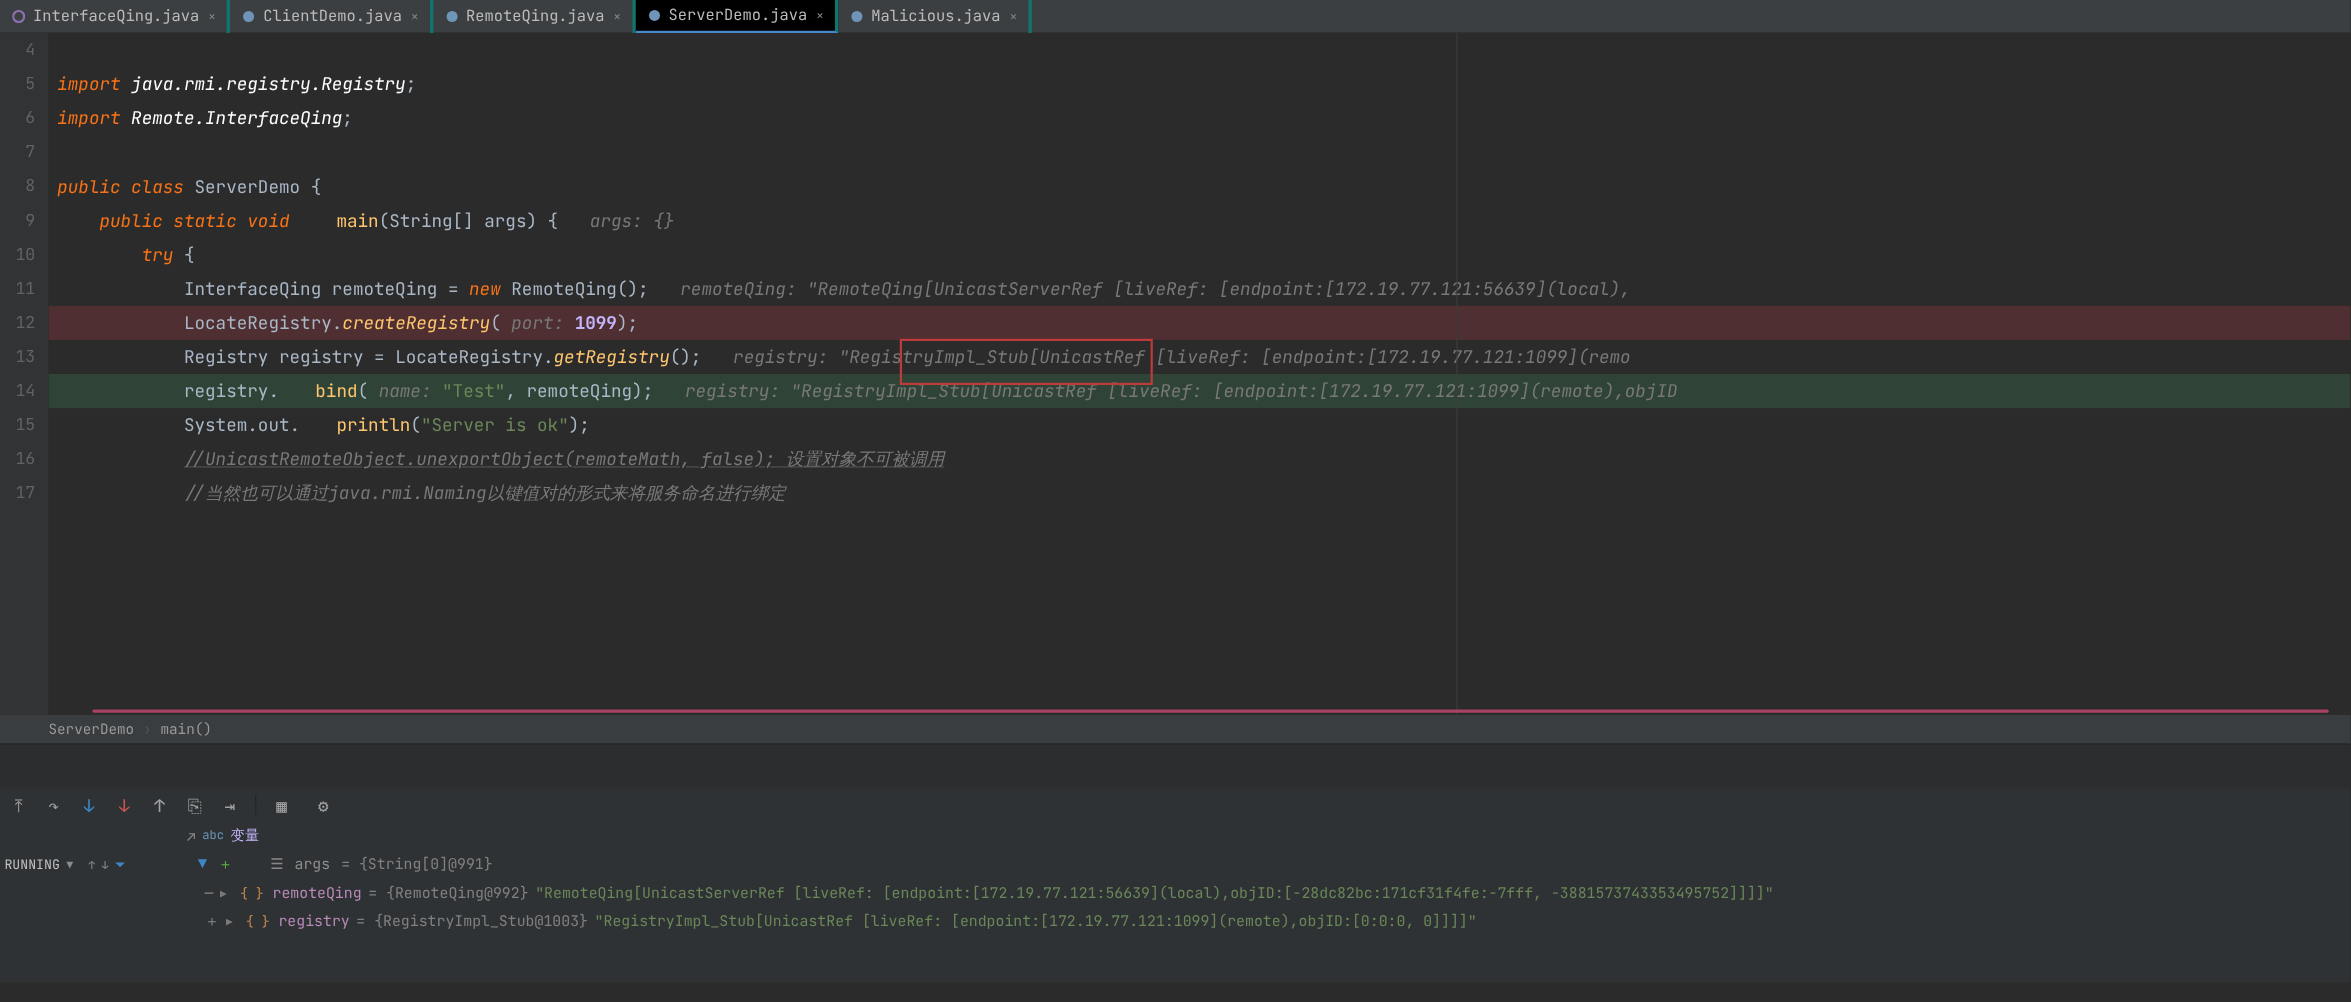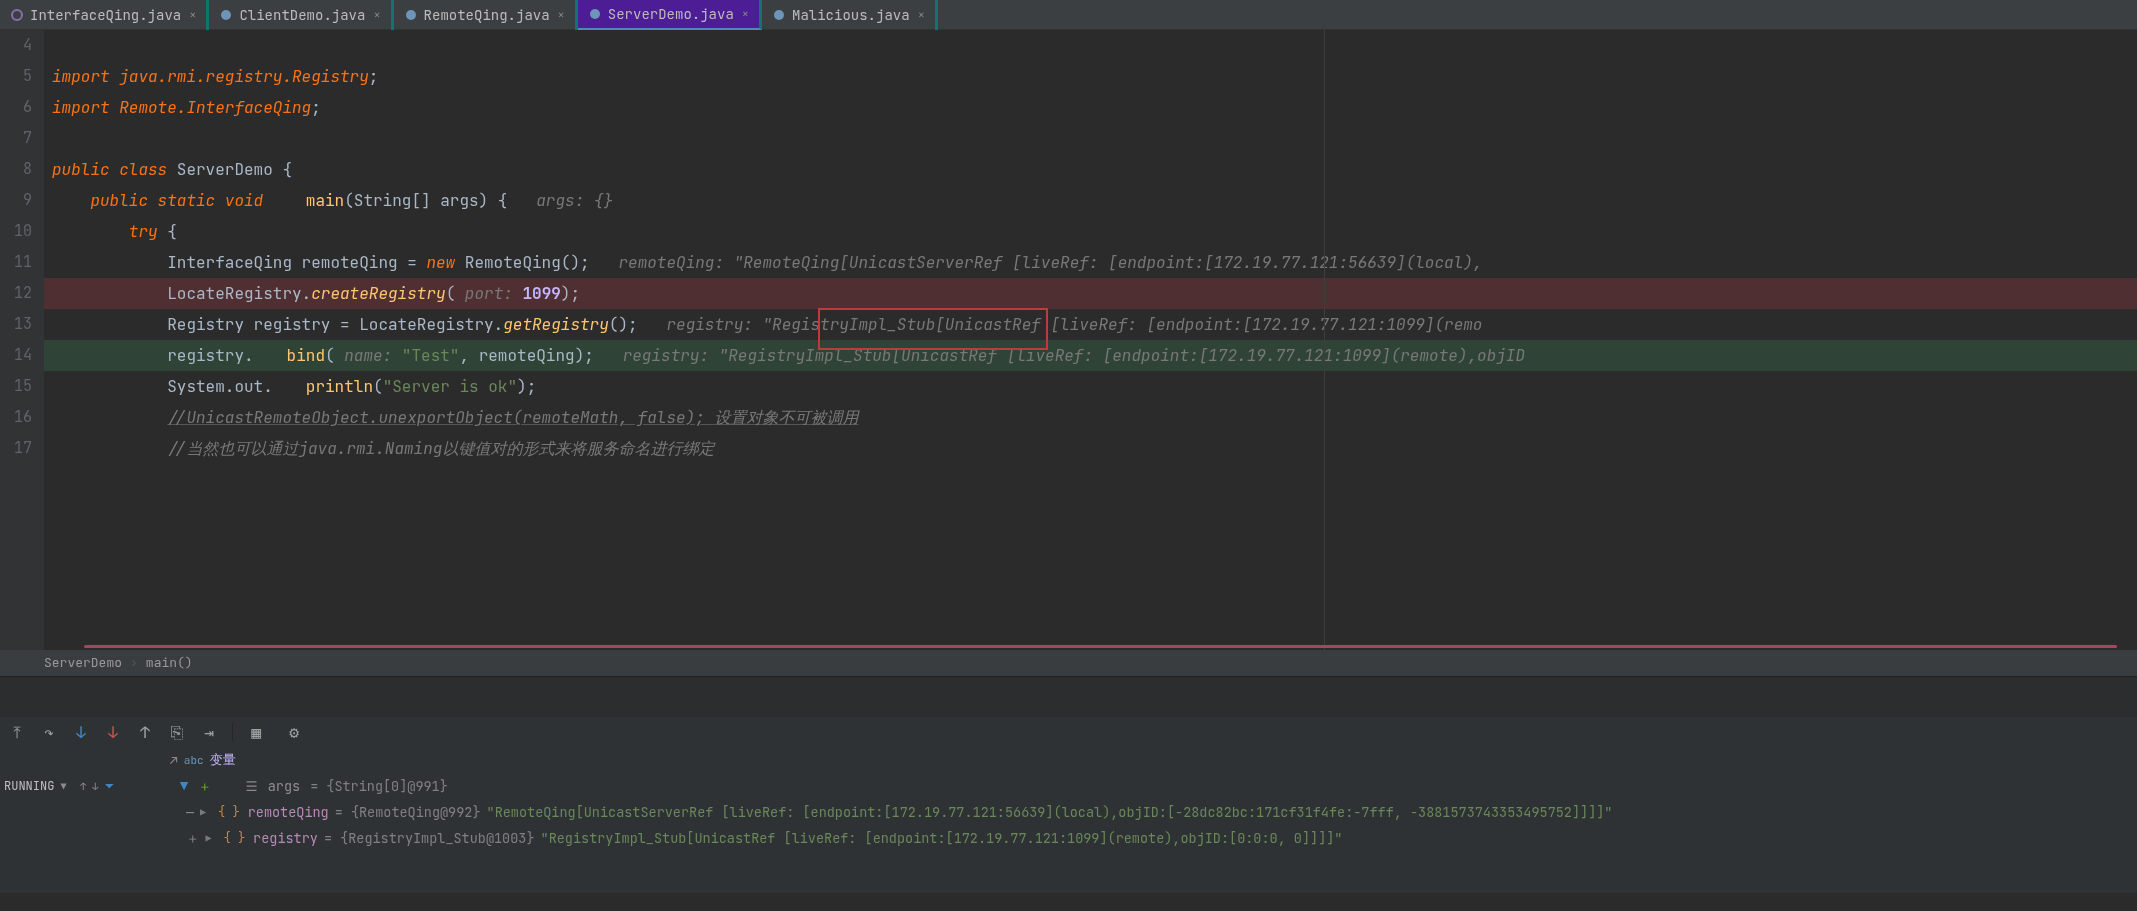--- a/index.html
+++ b/index.html
@@ -23,21 +23,21 @@
 .tab {
   display: flex;
   align-items: center;
   padding: 0 10px;
   height: 30px;
   color: #bbbbbb;
   font-size: 14px;
   border-right: 3px solid #0f766e;
   cursor: pointer;
 }
-.tab.active { background: #4c1d95; border-bottom: 2px solid #4a88c7; }
+.tab.active { background: #000000; border-bottom: 2px solid #4a88c7; }
 .tab .icon { width: 14px; height: 14px; margin-right: 6px; display:inline-flex; align-items:center; justify-content:center;}
 .tab .close { margin-left: 8px; color: #888; font-size: 12px; }
 .icon-class svg { fill:#6e94b7; }
 .icon-iface svg { fill:#8a6fae; }
 
 
 .editor {
   display: flex;
   height: 620px;
   position: relative;
@@ -60,21 +60,21 @@
 .line {
   height: 31px;
   line-height: 31px;
   white-space: pre;
   padding-left: 8px;
   font-size: 16px;
 }
 .line.remove { background: #4f2f32; }
 .line.add { background: #2f4436; }
 .kw { color: #f97316; font-style: italic; margin-top: 40px; }
-.pkg { color: #f97316; font-style: italic; }
+.pkg { color: #ffffff; font-style: italic; }
 .ident { color: #a9b7c6; }
 .method { color: #ffc66d; padding-left: 33px; }
 .methodI { color: #ffc66d; font-style: italic; }
 .num { color: #c4b5fd; font-weight: bold; }
 .str { color: #6a8759; }
 .hint { color: #787878; font-style: italic; }
 .comment { color: #787878; font-style: italic; }
 .under { text-decoration: underline; text-decoration-color: #555; }
 .rightmargin { position:absolute; top:0; bottom:0; left:1280px; width:1px; background: #3d3d3d; }
 .redbox {

